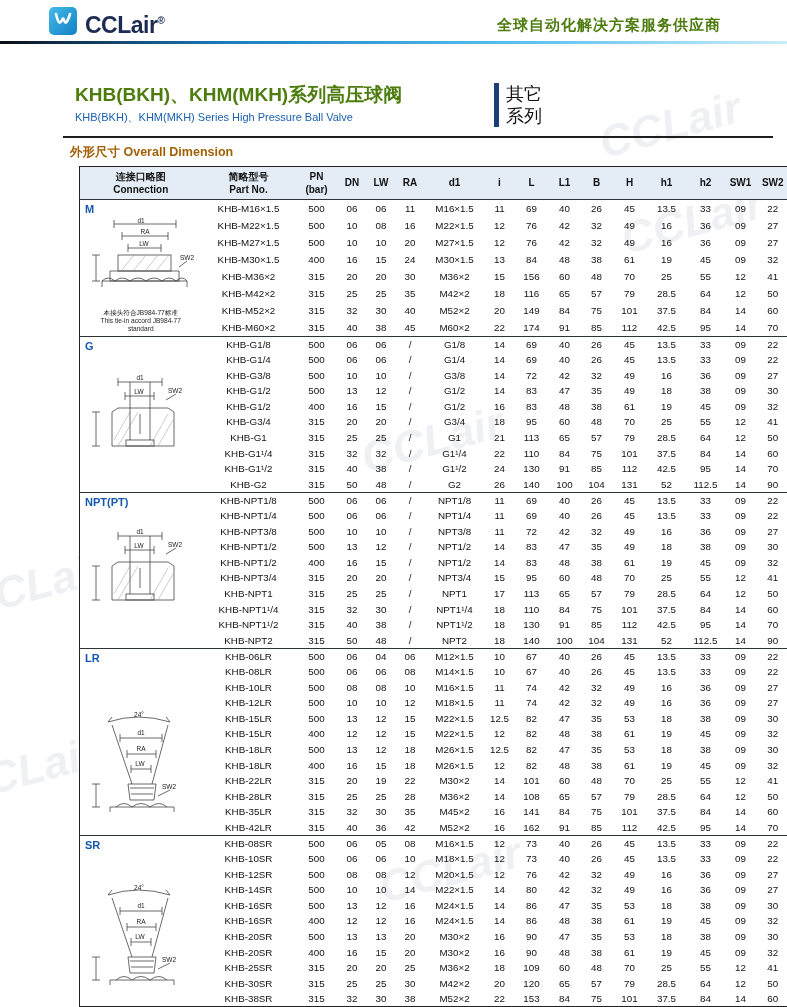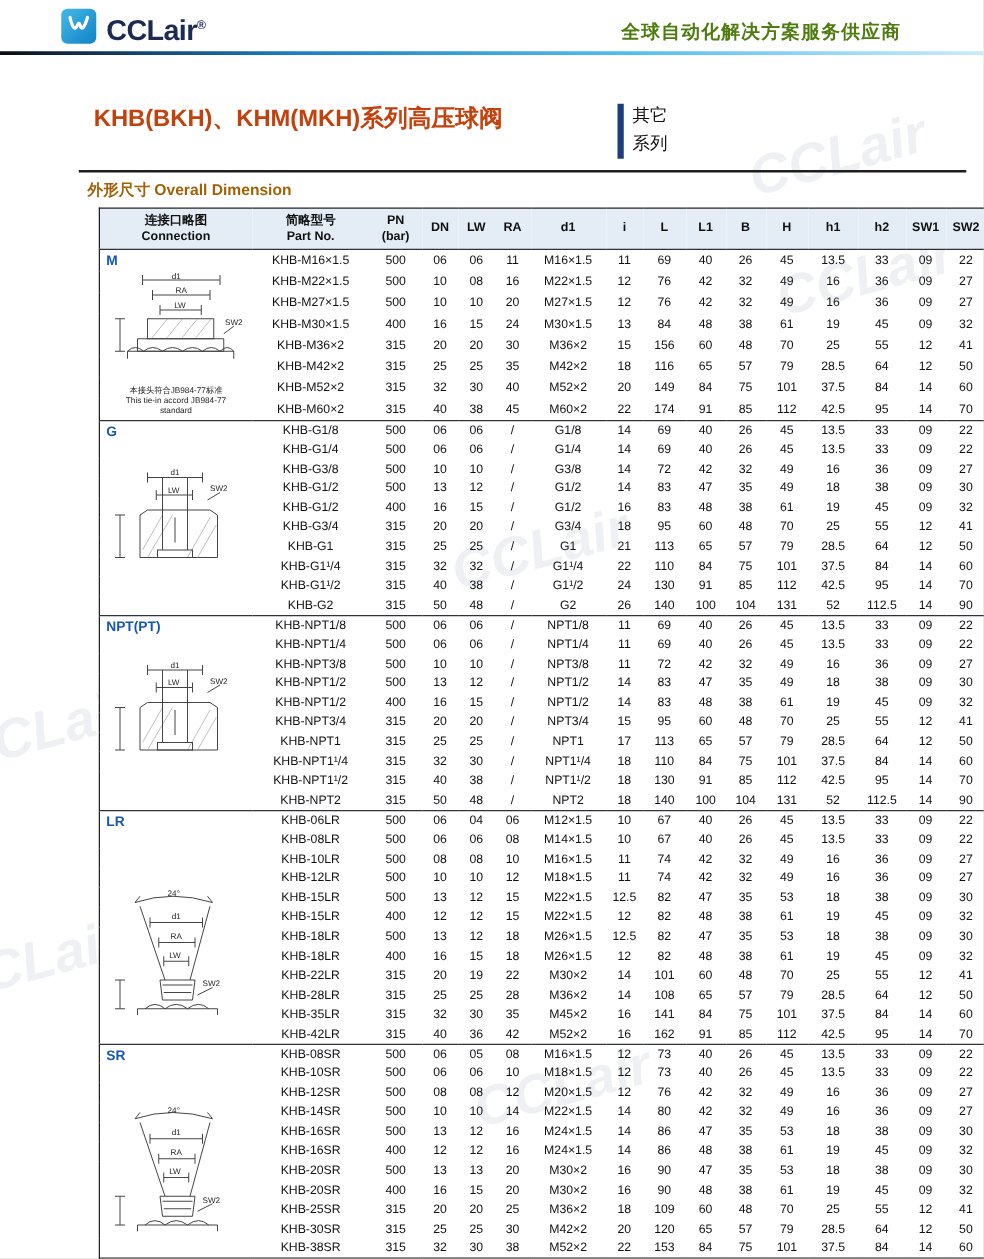--- a/index.html
+++ b/index.html
@@ -9,25 +9,25 @@
   
   .logo-wrap { position:absolute; left:49px; top:7px; display:flex; align-items:flex-start; }
   .logo-box { width:28px; height:28px; border-radius:5px; background:linear-gradient(135deg,#45b9e9,#1181c5); display:flex; align-items:center; justify-content:center; }
   .logo-text { font-size:23px; font-weight:800; color:#1c2b52; letter-spacing:-0.5px; margin-left:8px; line-height:28px; }
   .logo-reg { font-size:10px; color:#1c2b52; vertical-align:super; font-weight:700; }
   .slogan { position:absolute; right:66px; top:16px; font-size:15px; font-weight:700; color:#4d7c0f; letter-spacing:1px; }
   .top-rule { position:absolute; left:0; top:41px; width:787px; height:3px;
               background:linear-gradient(90deg,#0a0c12 0%,#10263f 6%,#1b7fc2 30%,#57bfee 65%,#c9ecfb 100%); }
 
   
-  .title-zh { position:absolute; left:75px; top:82px; font-size:19px; font-weight:800; color:#c2410c; }
+  .title-zh { position:absolute; left:75px; top:82px; font-size:19px; font-weight:800; color:#4d7c0f; }
   .title-en { position:absolute; left:75px; top:110px; font-size:11px; font-weight:400; color:#1b5fb0; }
   .side-tab { position:absolute; left:494px; top:83px; display:flex; }
   .side-tab-bar { width:5px; height:44px; background:#1b3f7a; margin-right:7px; }
-  .side-tab-text { font-family:"Liberation Serif","DejaVu Serif",serif; font-size:14px; color:#111; line-height:22px; }
+  .side-tab-text { font-family:"Liberation Serif","DejaVu Serif",serif; font-size:18px; color:#111; line-height:22px; }
   .title-rule { position:absolute; left:63px; top:136px; width:710px; height:2px; background:#1d1d1d; }
   .sec-heading { position:absolute; left:70px; top:144px; font-size:12.5px; font-weight:700; color:#a16207; }
 
   
   .wm { position:absolute; font-size:44px; font-weight:800; font-style:italic;
         color:rgba(150,162,178,0.16); transform:rotate(-15deg); pointer-events:none; white-space:nowrap; }
 
   
   table.dim { position:absolute; left:63px; top:166px; width:711px; border-collapse:collapse;
               table-layout:fixed; font-size:9.8px; color:#111; }
@@ -66,20 +66,21 @@
       <svg width="22" height="20" viewBox="0 0 22 20">
         <path d="M4 3 Q7 16 10 9 Q11 6 12 9 Q14 16 18 3" stroke="#fff" stroke-width="2.6" fill="none" stroke-linecap="round"></path>
       </svg>
     </div>
     <div class="logo-text"><span>CCLair</span><sup class="logo-reg">®</sup></div>
   </div>
   <div class="slogan">全球自动化解决方案服务供应商</div>
   <div class="top-rule"></div>
 
   <div class="title-zh">KHB(BKH)、KHM(MKH)系列高压球阀</div>
+  <div class="title-en">KHB(BKH)、KHM(MKH) Series High Pressure Ball Valve</div>
   <div class="side-tab">
     <div class="side-tab-bar"></div>
     <div class="side-tab-text">
       <div>其它</div>
       <div>系列</div>
     </div>
   </div>
   <div class="title-rule"></div>
   <div class="sec-heading">外形尺寸 Overall Dimension</div>
 

